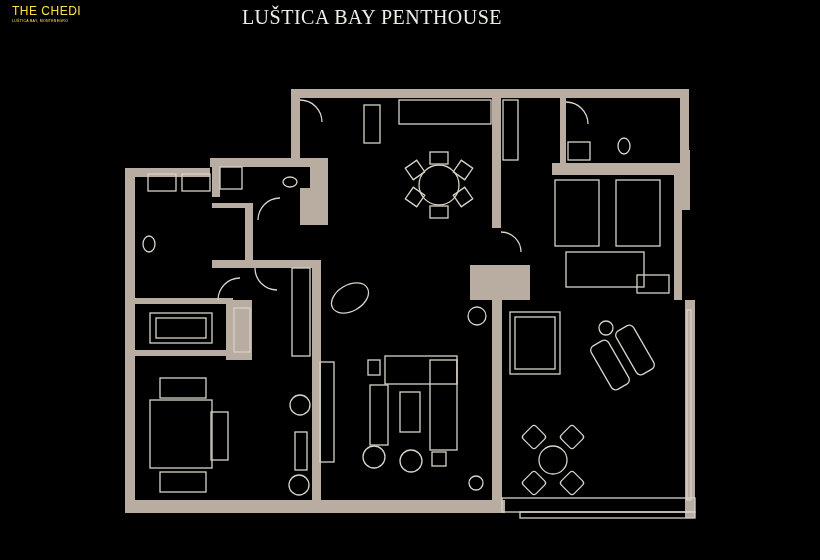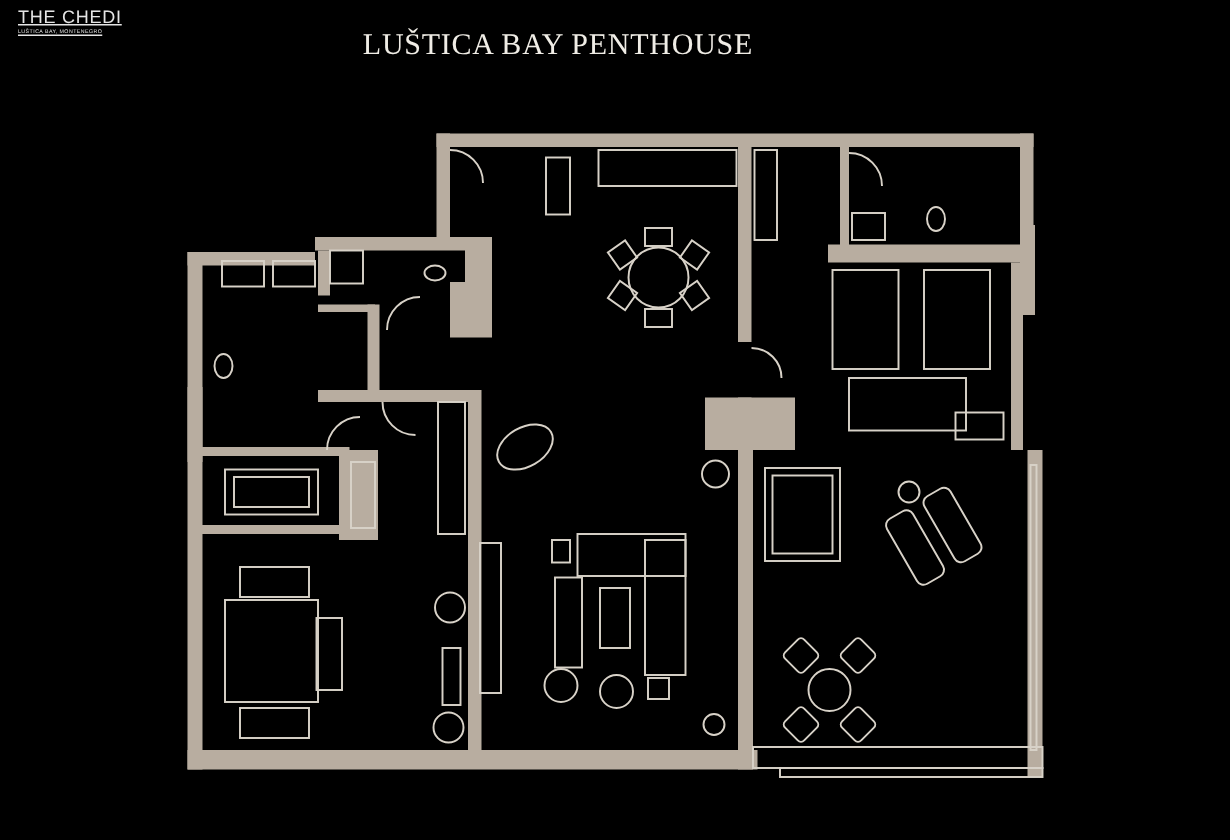--- a/index.html
+++ b/index.html
@@ -1,20 +1,20 @@
 <!DOCTYPE html>
 <html><head>
 <meta charset="utf-8">
 <style>
   html,body{margin:0;padding:0;background:#000;}
   body{width:820px;height:560px;position:relative;overflow:hidden;font-family:"Liberation Serif",serif;}
-  .brand{position:absolute;left:12px;top:4px;color:#e5e5e5;text-decoration:underline;}
+  .brand{position:absolute;left:12px;top:4px;color:#fde047;}
   .brand-name{font-family:"Liberation Sans",sans-serif;font-size:12px;letter-spacing:0.5px;}
   .brand-sub{font-family:"Liberation Sans",sans-serif;font-size:3.5px;letter-spacing:0.3px;margin-top:1px;}
-  .title{position:absolute;left:0;width:744px;top:19px;text-align:center;color:#f0ede6;font-size:20px;letter-spacing:0.5px;}
+  .title{position:absolute;left:0;width:744px;top:6px;text-align:center;color:#f0ede6;font-size:20px;letter-spacing:0.5px;}
   svg.plan{position:absolute;left:0;top:0;}
 </style>
 </head>
 <body>
 
 <div class="brand">
   <div class="brand-name">THE CHEDI</div>
   <div class="brand-sub">LUŠTICA BAY, MONTENEGRO</div>
 </div>
 <div class="title">LUŠTICA BAY PENTHOUSE</div>

